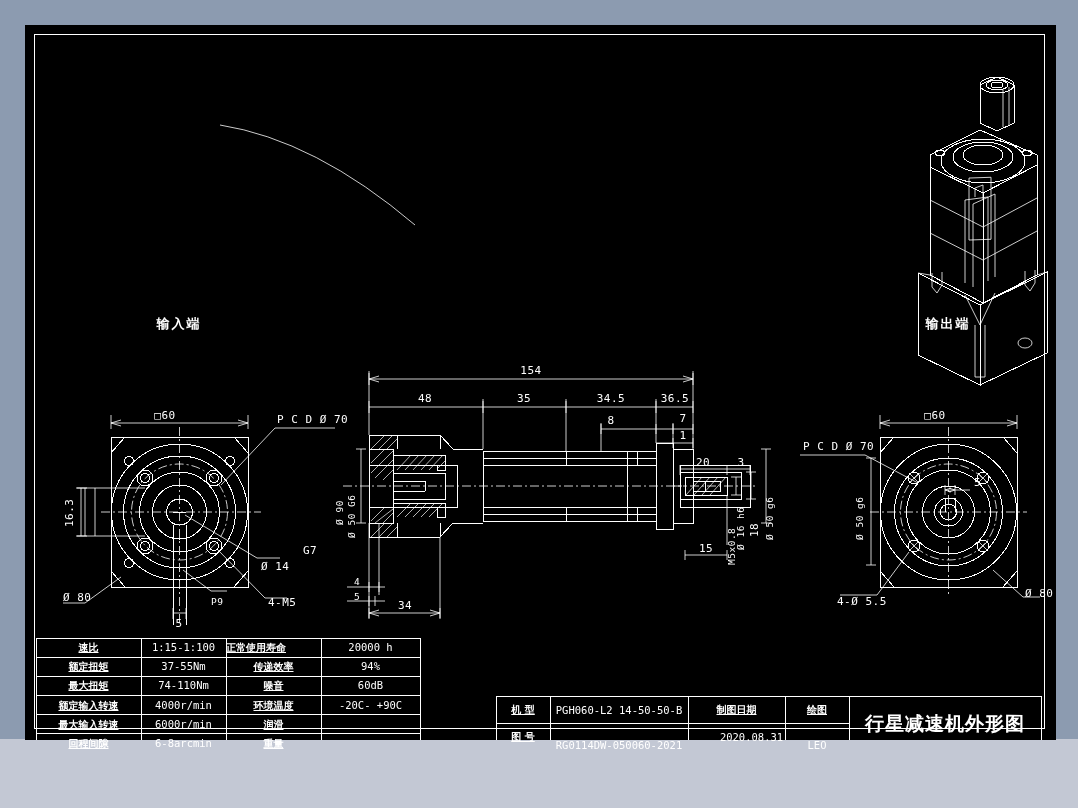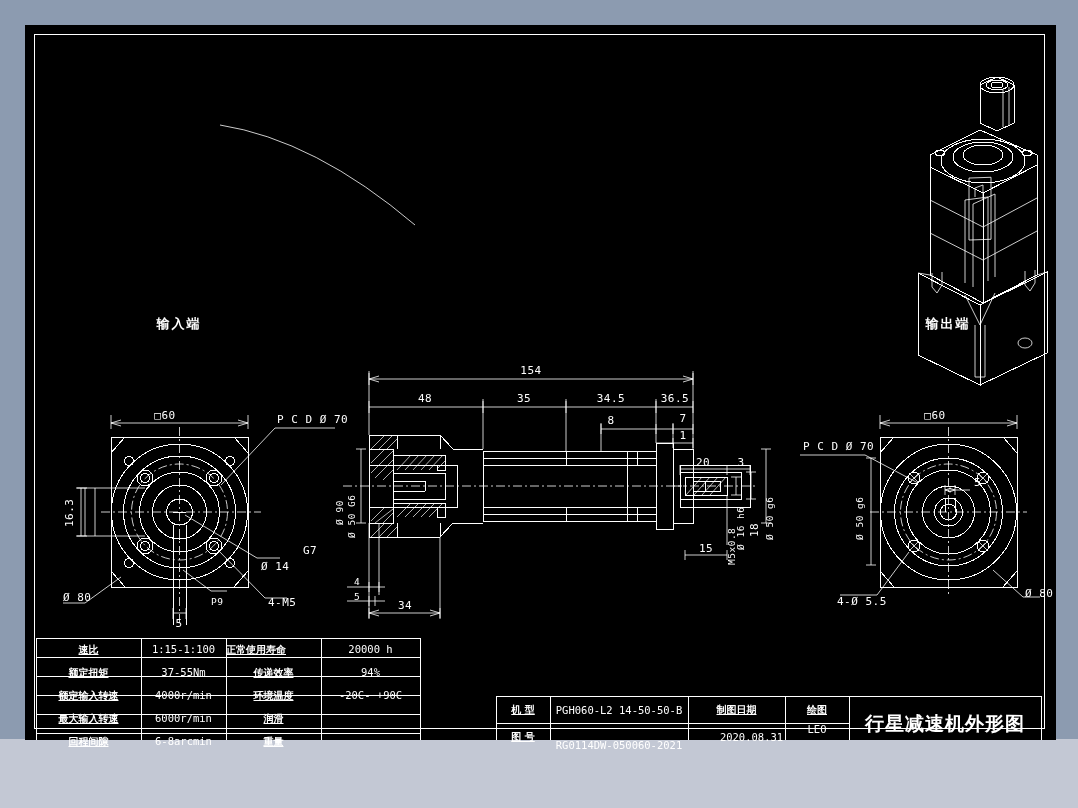--- a/index.html
+++ b/index.html
@@ -377,20 +377,26 @@
             <td class="tbl-cjk cjk" style="color: rgb(255, 255, 255); text-align: left; width: 95px; height: 19px; padding: 0px; line-height: 19px;">正常使用寿命</td>
             <td class="tbl-txt" style="color: rgb(255, 255, 255); text-align: center; width: 99px; height: 19px; padding: 0px; line-height: 19px;">20000 h</td>
           </tr>
           <tr>
             <td class="tbl-cjk cjk" style="color: rgb(255, 255, 255); text-align: center; width: 105px; height: 19px; padding: 0px; line-height: 19px;">额定扭矩</td>
             <td class="tbl-txt" style="color: rgb(255, 255, 255); text-align: center; width: 85px; height: 19px; padding: 0px; line-height: 19px;">37-55Nm</td>
             <td class="tbl-cjk cjk" style="color: rgb(255, 255, 255); text-align: center; width: 95px; height: 19px; padding: 0px; line-height: 19px;">传递效率</td>
             <td class="tbl-txt" style="color: rgb(255, 255, 255); text-align: center; width: 99px; height: 19px; padding: 0px; line-height: 19px;">94%</td>
           </tr>
           <tr>
+            <td class="tbl-cjk cjk" style="color: rgb(255, 255, 255); text-align: center; width: 105px; height: 19px; padding: 0px; line-height: 19px;">最大扭矩</td>
+            <td class="tbl-txt" style="color: rgb(255, 255, 255); text-align: center; width: 85px; height: 19px; padding: 0px; line-height: 19px;">74-110Nm</td>
+            <td class="tbl-cjk cjk" style="color: rgb(255, 255, 255); text-align: center; width: 95px; height: 19px; padding: 0px; line-height: 19px;">噪音</td>
+            <td class="tbl-txt" style="color: rgb(255, 255, 255); text-align: center; width: 99px; height: 19px; padding: 0px; line-height: 19px;">60dB</td>
+          </tr>
+          <tr>
             <td class="tbl-cjk cjk" style="color: rgb(255, 255, 255); text-align: center; width: 105px; height: 19px; padding: 0px; line-height: 19px;">额定输入转速</td>
             <td class="tbl-txt" style="color: rgb(255, 255, 255); text-align: center; width: 85px; height: 19px; padding: 0px; line-height: 19px;">4000r/min</td>
             <td class="tbl-cjk cjk" style="color: rgb(255, 255, 255); text-align: center; width: 95px; height: 19px; padding: 0px; line-height: 19px;">环境温度</td>
             <td class="tbl-txt" style="color: rgb(255, 255, 255); text-align: center; width: 99px; height: 19px; padding: 0px; line-height: 19px;">-20C- +90C</td>
           </tr>
           <tr>
             <td class="tbl-cjk cjk" style="color: rgb(255, 255, 255); text-align: center; width: 105px; height: 19px; padding: 0px; line-height: 19px;">最大输入转速</td>
             <td class="tbl-txt" style="color: rgb(255, 255, 255); text-align: center; width: 85px; height: 19px; padding: 0px; line-height: 19px;">6000r/min</td>
             <td class="tbl-cjk cjk" style="color: rgb(255, 255, 255); text-align: center; width: 95px; height: 19px; padding: 0px; line-height: 19px;">润滑</td>
             <td class="tbl-txt" style="color: rgb(255, 255, 255); text-align: center; width: 99px; height: 19px; padding: 0px; line-height: 19px;"></td>
@@ -420,21 +426,21 @@
     </div>
     <div style="position:absolute;left:192px;top:0;width:97px;height:27px;display:flex;align-items:center;justify-content:center;">
       <span class="tbl-cjk cjk">制图日期</span>
     </div>
     <div style="position:absolute;left:207px;top:27px;width:97px;height:28px;display:flex;align-items:center;justify-content:center;text-align:right;">
       <span class="tbl-txt">2020.08.31</span>
     </div>
     <div style="position:absolute;left:289px;top:0;width:64px;height:27px;display:flex;align-items:center;justify-content:center;">
       <span class="tbl-cjk cjk">绘图</span>
     </div>
-    <div style="position:absolute;left:289px;top:27px;width:64px;height:28px;display:flex;align-items:flex-start;justify-content:center;">
+    <div style="position:absolute;left:289px;top:27px;width:64px;height:28px;display:flex;align-items:flex-end;justify-content:center;">
       <span class="tbl-txt">LEO</span>
     </div>
     <div style="position:absolute;left:353px;top:0;width:192px;height:55px;display:flex;align-items:center;justify-content:center;">
       <span class="title-big cjk">行星减速机外形图</span>
     </div>
   </div>
 
 </div>
 
 </body></html>

